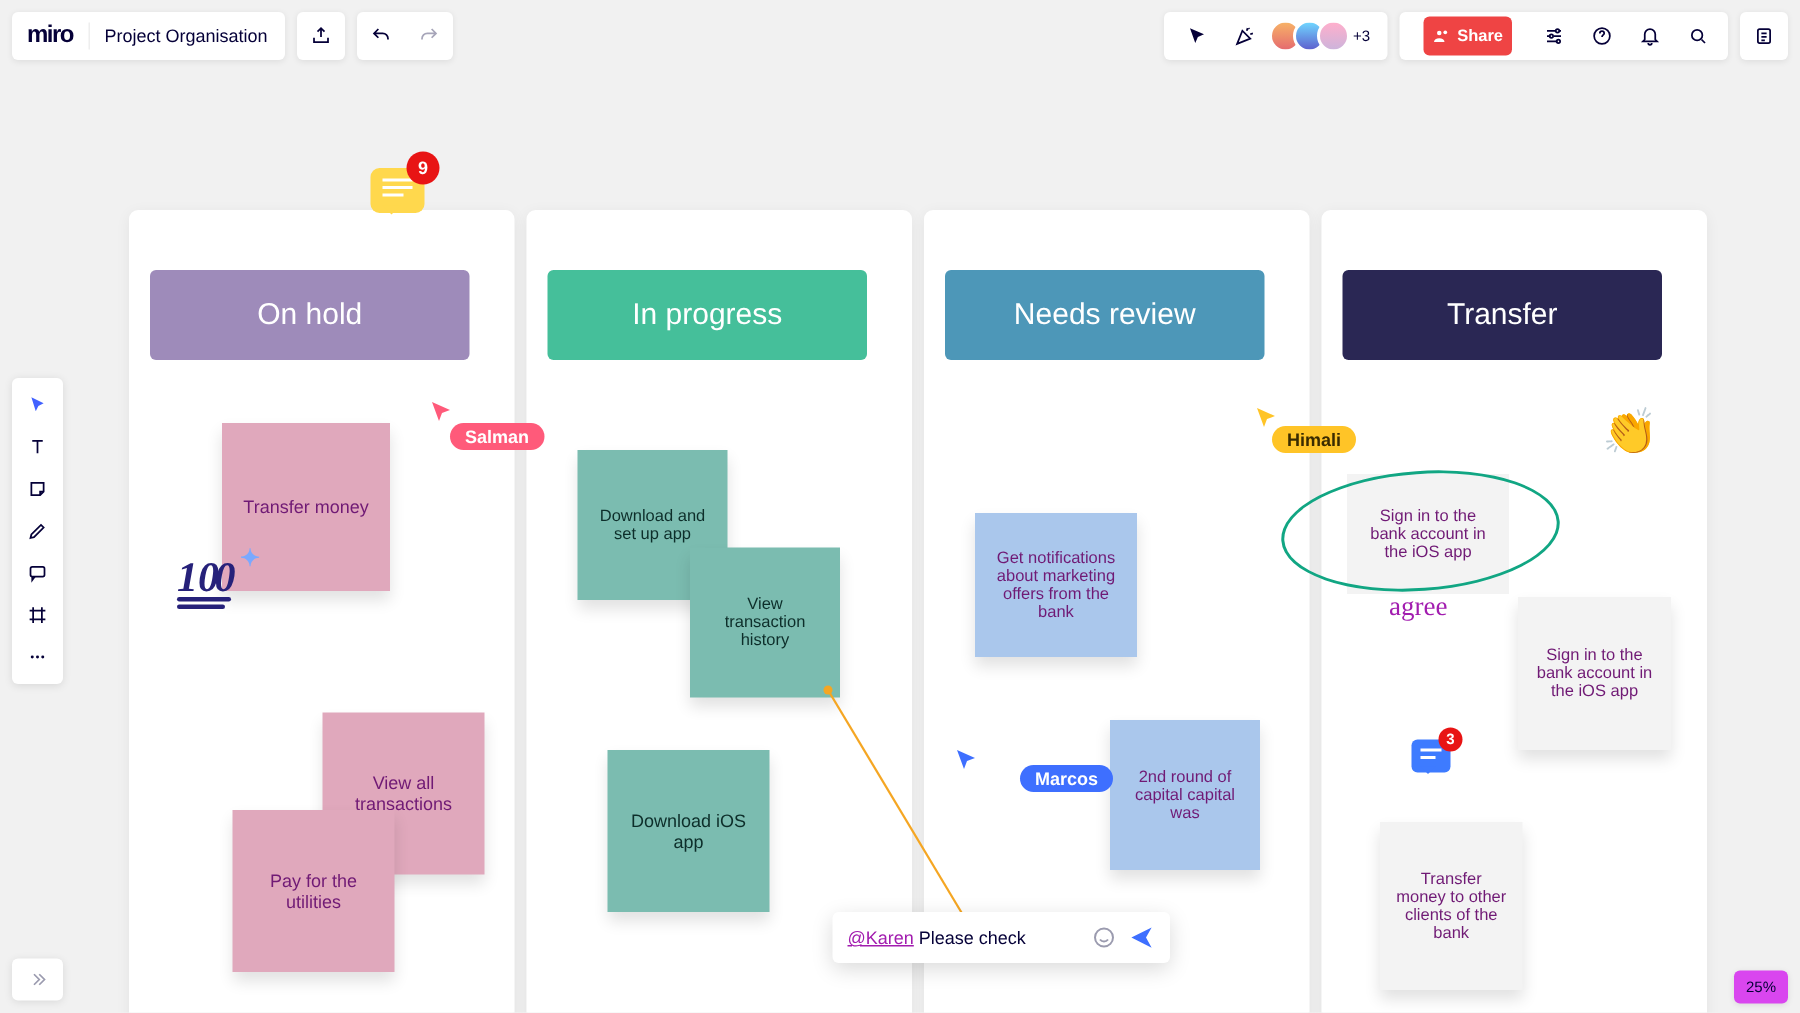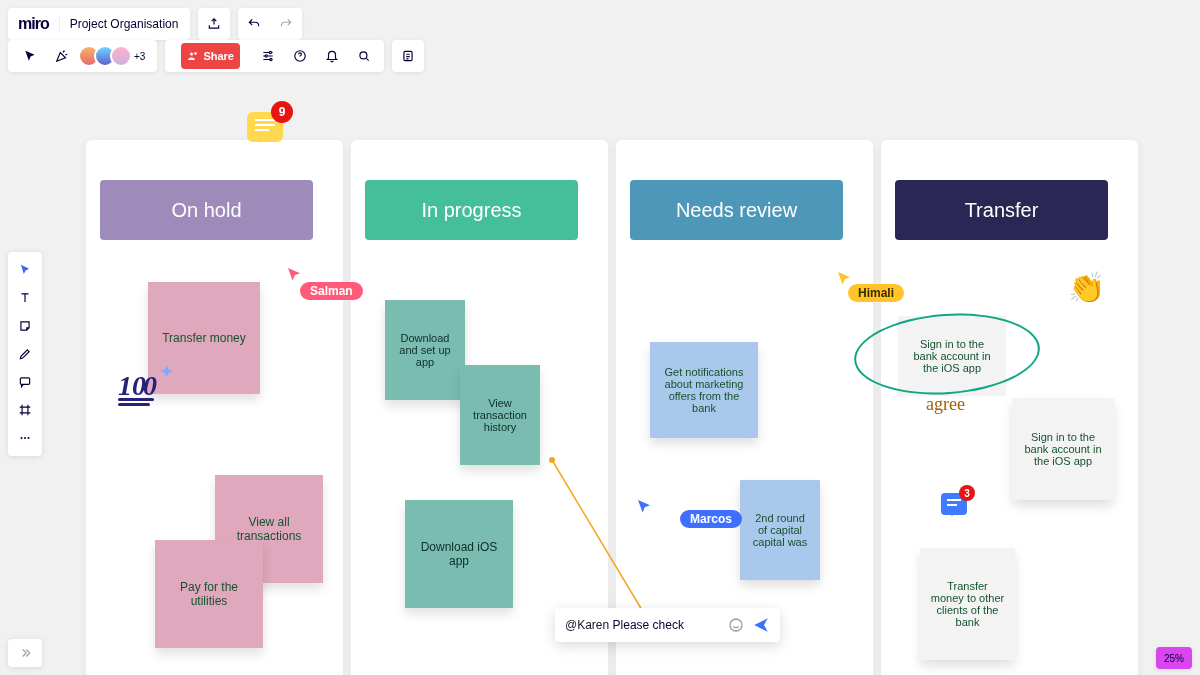--- a/index.html
+++ b/index.html
@@ -15,21 +15,20 @@
   }
 
   
   .topbar {
     position: absolute;
     top: 8px; left: 8px; right: 8px;
     height: 32px;
     display: flex;
     justify-content: space-between;
     pointer-events: none;
-    flex-direction: column;
   }
   .topbar .cluster { display:flex; gap:8px; pointer-events:auto; }
   .pill {
     background: #fff; border-radius: 4px;
     box-shadow: 0 1px 4px rgba(0,0,0,.08);
     display: flex; align-items: center;
     height: 32px;
   }
   .logo { font-weight: 800; font-size: 16px; letter-spacing: -1px; padding: 0 10px; }
   .board-name { font-size: 12px; padding-right: 12px; color:#050038;}
@@ -76,27 +75,27 @@
     height:60px; border-radius:4px;
     display:flex;align-items:center;justify-content:center;
     color:#fff; font-size:20px; font-weight:300;
   }
   .hdr0{background:#9e8bba;} .hdr1{background:#45bf9a;} .hdr2{background:#4d97b8;} .hdr3{background:#2a2754;}
 
   
   .note{
     position:absolute; width:108px; height:108px;
     display:flex;align-items:center;justify-content:center;text-align:center;
-    font-size:12px; padding:10px; color:#14532d;
+    font-size:12px; padding:10px; color:#701a75;
     box-shadow:0 6px 10px rgba(0,0,0,.12);
   }
   .pink{background:#e0a8bc;} .teal{background:#7bbcb0; color:#0d2e2a;}
   .blue{background:#aac7ec;} .grey{background:#f3f3f3;}
   .note.big{width:112px;height:112px;}
-  .note.tiny{width:80px;height:100px;}
+  .note.tiny{width:100px;height:100px;}
   .note.small{font-size:11px;}
 
   
   .pointer { position:absolute; font-size:12px; font-weight:600; color:#fff; padding:2px 10px; border-radius:999px; }
   .cursor-tri{ position:absolute; }
 
   
   .chat-badge{
     position:absolute; left:247px; top:112px;
   }
@@ -111,32 +110,32 @@
     position:absolute;right:-10px;top:-11px;width:22px;height:22px;border-radius:50%;
     background:#e81414;color:#fff;font-size:12px;font-weight:700;display:flex;align-items:center;justify-content:center;
   }
 
   
   .sticker100{position:absolute;left:118px;top:370px;font-family:"Times New Roman",serif;font-style:italic;font-weight:900;font-size:28px;color:#26217a;}
   .sticker100 .spark{color:#7aa9ff;font-size:16px;font-style:normal;position:absolute;}
 
   
   .ellipse{position:absolute;border:2px solid #11a683;border-radius:50%/50%;transform:rotate(-4deg);}
-  .agree{position:absolute;font-family:"Brush Script MT","Segoe Script",cursive;font-size:18px;color:#a16207;}
+  .agree{position:absolute;font-family:"Brush Script MT","Segoe Script",cursive;font-size:18px;color:#a21caf;}
 
   
   .clap{position:absolute;font-size:30px;}
 
   
   .comment-box{
     position:absolute;left:555px;top:608px;width:225px;height:34px;
     background:#fff;border-radius:4px;box-shadow:0 4px 14px rgba(0,0,0,.15);
     display:flex;align-items:center;padding:0 10px;font-size:12px;gap:8px;
   }
-  .comment-box .mention{color:#0f172a;}
+  .comment-box .mention{color:#a21caf;text-decoration:underline;}
   .comment-box .r{margin-left:auto;display:flex;gap:8px;align-items:center;color:#808091;}
 
   
   .mini-chat{position:absolute;}
   .mini-chat .sq{width:26px;height:22px;background:#3e7bff;border-radius:4px;position:relative;}
   .mini-chat .sq:after{content:"";position:absolute;left:6px;bottom:-6px;border:5px solid transparent;border-top-color:#3e7bff;}
   .mini-chat .ln{position:absolute;inset:6px 6px;} .mini-chat .ln span{display:block;height:2px;background:#fff;margin-bottom:3px;}
   .mini-chat .cnt{position:absolute;right:-8px;top:-8px;width:16px;height:16px;border-radius:50%;background:#e81414;color:#fff;font-size:10px;font-weight:700;display:flex;align-items:center;justify-content:center;}
 
   

